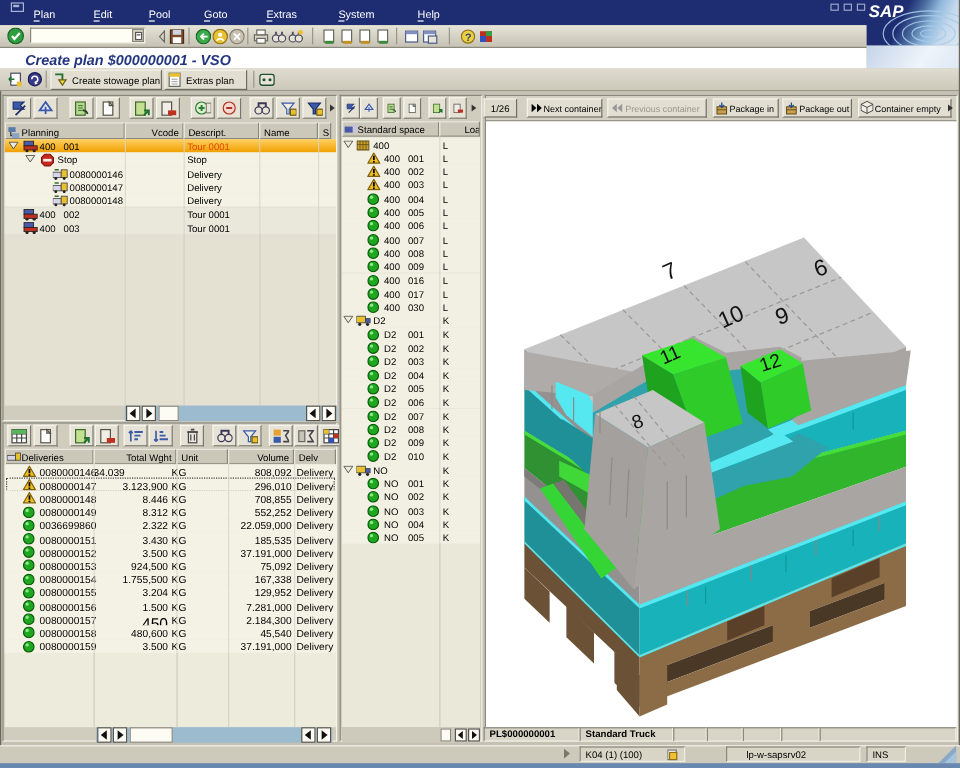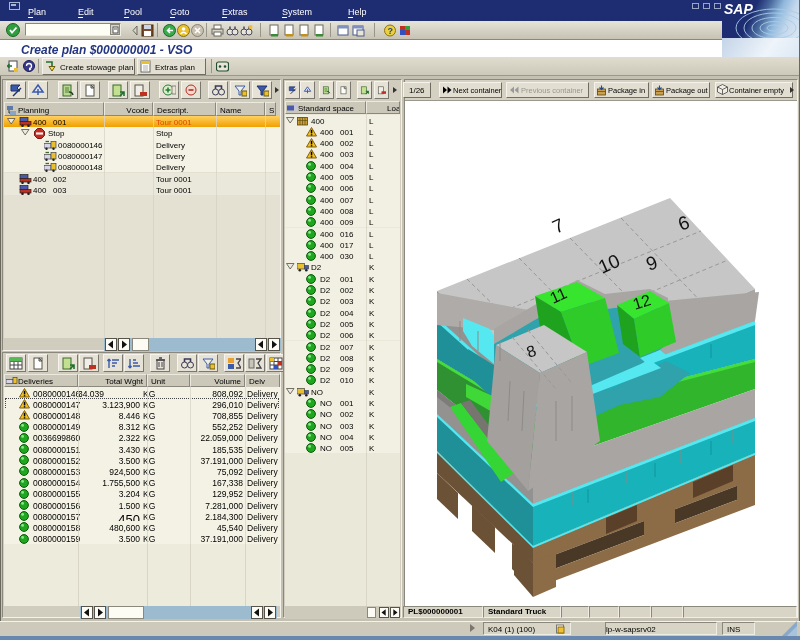--- a/index.html
+++ b/index.html
@@ -1061,20 +1061,20 @@
 <div class="abs" style="left:619px;top:606px;width:32px;height:12px;background:#d8d5c6;border:1px solid;border-color:#8a887c #f0eee4 #f0eee4 #8a887c;font-size:8px;font-weight:bold;padding-left:4px;overflow:hidden;"></div>
 <div class="abs" style="left:651px;top:606px;width:32px;height:12px;background:#d8d5c6;border:1px solid;border-color:#8a887c #f0eee4 #f0eee4 #8a887c;font-size:8px;font-weight:bold;padding-left:4px;overflow:hidden;"></div>
 <div class="abs" style="left:683px;top:606px;width:114px;height:12px;background:#d8d5c6;border:1px solid;border-color:#8a887c #f0eee4 #f0eee4 #8a887c;font-size:8px;font-weight:bold;padding-left:4px;overflow:hidden;"></div>
 <div class="abs" style="left:0;top:621px;width:800px;height:15px;background:#cdc9bb;border-top:1px solid #f4f2ea;"></div>
 <div class="abs" style="left:470px;top:624px;width:0;height:0;border-left:5px solid #7a786c;border-top:4px solid transparent;border-bottom:4px solid transparent;"></div>
 <div class="abs sunk" style="left:483px;top:622px;width:88px;height:13px;background:#d8d5c6;font-size:8px;padding:2px 0 0 4px;">K04 (1) (100)</div>
 <svg class="abs" style="left:556px;top:624px;" width="10" height="10">
     <rect x="0.5" y="1" width="7" height="8" fill="#fff" stroke="#777"></rect>
     <rect x="2" y="3" width="6" height="6" fill="#f0c030" stroke="#907010"></rect>
   </svg>
-<div class="abs sunk" style="left:605px;top:622px;width:112px;height:13px;background:#d8d5c6;font-size:8px;padding:2px 0 0 0;">lp-w-sapsrv02</div>
+<div class="abs sunk" style="left:605px;top:622px;width:112px;height:13px;background:#d8d5c6;font-size:8px;padding:2px 0 0 16px;">lp-w-sapsrv02</div>
 <div class="abs sunk" style="left:722px;top:622px;width:33px;height:13px;background:#d8d5c6;font-size:8px;padding:2px 0 0 4px;">INS</div>
 <svg class="abs" style="left:765px;top:621px;" width="32px" height="15">
     <path d="M32 0 L32 15 L17 15 Z" fill="#8aa8c8"></path>
     <path d="M32 5 L32 15 L22 15 Z" fill="#a8c4dc"></path>
   </svg>
 <div class="abs" style="left:0;top:636px;width:800px;height:4px;background:#6888b0;"></div>
 <div class="abs" style="left:0;top:76px;width:1px;height:545px;background:#6a685c;"></div>
 <div class="abs" style="left:799px;top:0px;width:1px;height:621px;background:#6a685c;"></div>
 </body></html>

